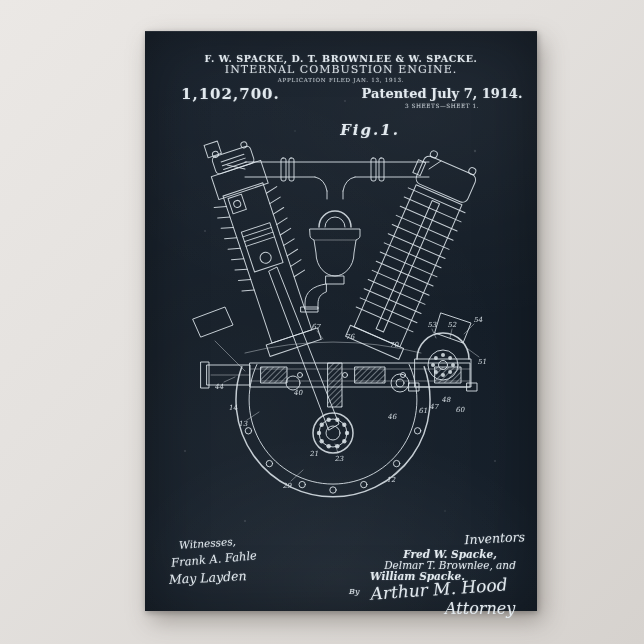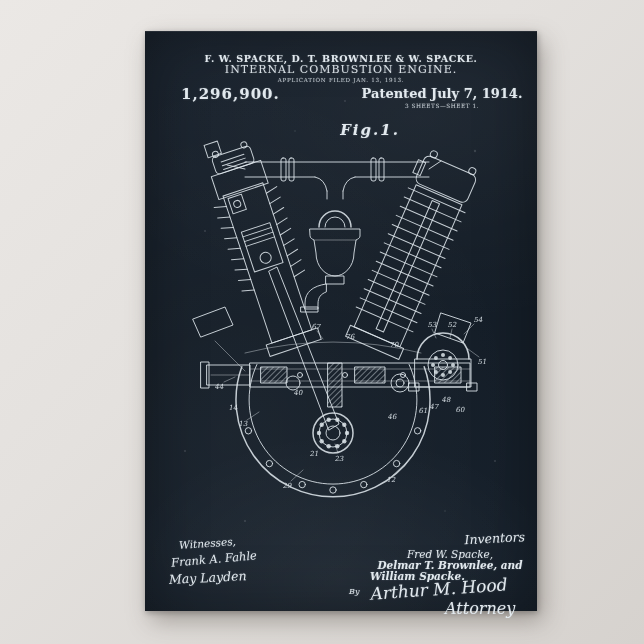--- a/index.html
+++ b/index.html
@@ -30,22 +30,22 @@
   .h3{top:46px;font-size:5.6px;letter-spacing:.7px;opacity:.85;}
   .patnum{left:36px;top:54px;font-size:15px;font-weight:bold;letter-spacing:1px;}
   .patented{left:212px;top:55px;width:170px;text-align:center;font-size:13px;font-weight:bold;}
   .sheets{left:232px;top:72px;width:130px;text-align:center;font-size:5.8px;letter-spacing:.5px;opacity:.85;}
   .fig{top:90px;font-size:15px;font-style:italic;font-weight:bold;letter-spacing:2px;padding-left:29px;}
   .script{font-style:italic;}
   .wlabel{left:34px;top:506px;font-size:10.5px;transform:rotate(-4deg);}
   .wsig1{left:26px;top:521px;font-size:11.5px;transform:rotate(-5deg);}
   .wsig2{left:24px;top:539px;font-size:12.5px;transform:rotate(-3deg);}
   .invlabel{left:230px;top:502px;width:150px;text-align:right;font-size:12.5px;transform:rotate(-3deg);}
-  .inv1{left:225px;top:517px;width:160px;text-align:center;font-size:10.5px;font-weight:normal;}
-  .inv2{left:225px;top:528px;width:160px;text-align:center;font-size:10.5px;font-weight:bold;}
+  .inv1{left:225px;top:517px;width:160px;text-align:center;font-size:10.5px;font-weight:bold;}
+  .inv2{left:225px;top:528px;width:160px;text-align:center;font-size:10.5px;font-weight:normal;}
   .inv3{left:225px;top:539px;width:160px;font-size:10.5px;font-weight:bold;}
   .by{left:204px;top:556px;font-size:8px;}
   .hood{left:214px;top:548px;width:160px;text-align:center;font-size:17px;transform:rotate(-4deg);}
   .attorney{left:300px;top:568px;font-size:16px;}
   svg.eng{position:absolute;left:0;top:0;}
   .eng line,.eng path,.eng rect,.eng circle,.eng ellipse,.eng polygon,.eng polyline{
     fill:none;stroke:#dde5ea;stroke-width:1;stroke-opacity:.88;stroke-linecap:round;stroke-linejoin:round;}
   .eng .thick{stroke-width:1.5}
   .eng .thin{stroke-width:.6;stroke-opacity:.7}
   .eng .dot{fill:#dde5ea;stroke:none;opacity:.85}
@@ -55,21 +55,21 @@
 </style>
 </head>
 <body>
 
 <div class="scene">
   <div class="poster">
 
     <div class="txt center h1">F. W. SPACKE, D. T. BROWNLEE &amp; W. SPACKE.</div>
     <div class="txt center h2">INTERNAL COMBUSTION ENGINE.</div>
     <div class="txt center h3">APPLICATION FILED JAN. 13, 1913.</div>
-    <div class="txt patnum">1,296,900.</div>
+    <div class="txt patnum">1,102,700.</div>
     <div class="txt patented">Patented July 7, 1914.</div>
     <div class="txt sheets">3 SHEETS—SHEET 1.</div>
     <div class="txt center fig script">Fig.1.</div>
 
     <svg class="eng" width="392" height="580" viewBox="0 0 392 580">
       <defs>
         <pattern id="hatch" width="4" height="4" patternUnits="userSpaceOnUse" patternTransform="rotate(45)">
           <line x1="0" y1="0" x2="0" y2="4" stroke="#cfd9df" stroke-width="0.7" stroke-opacity="0.8"></line>
         </pattern>
       </defs>

